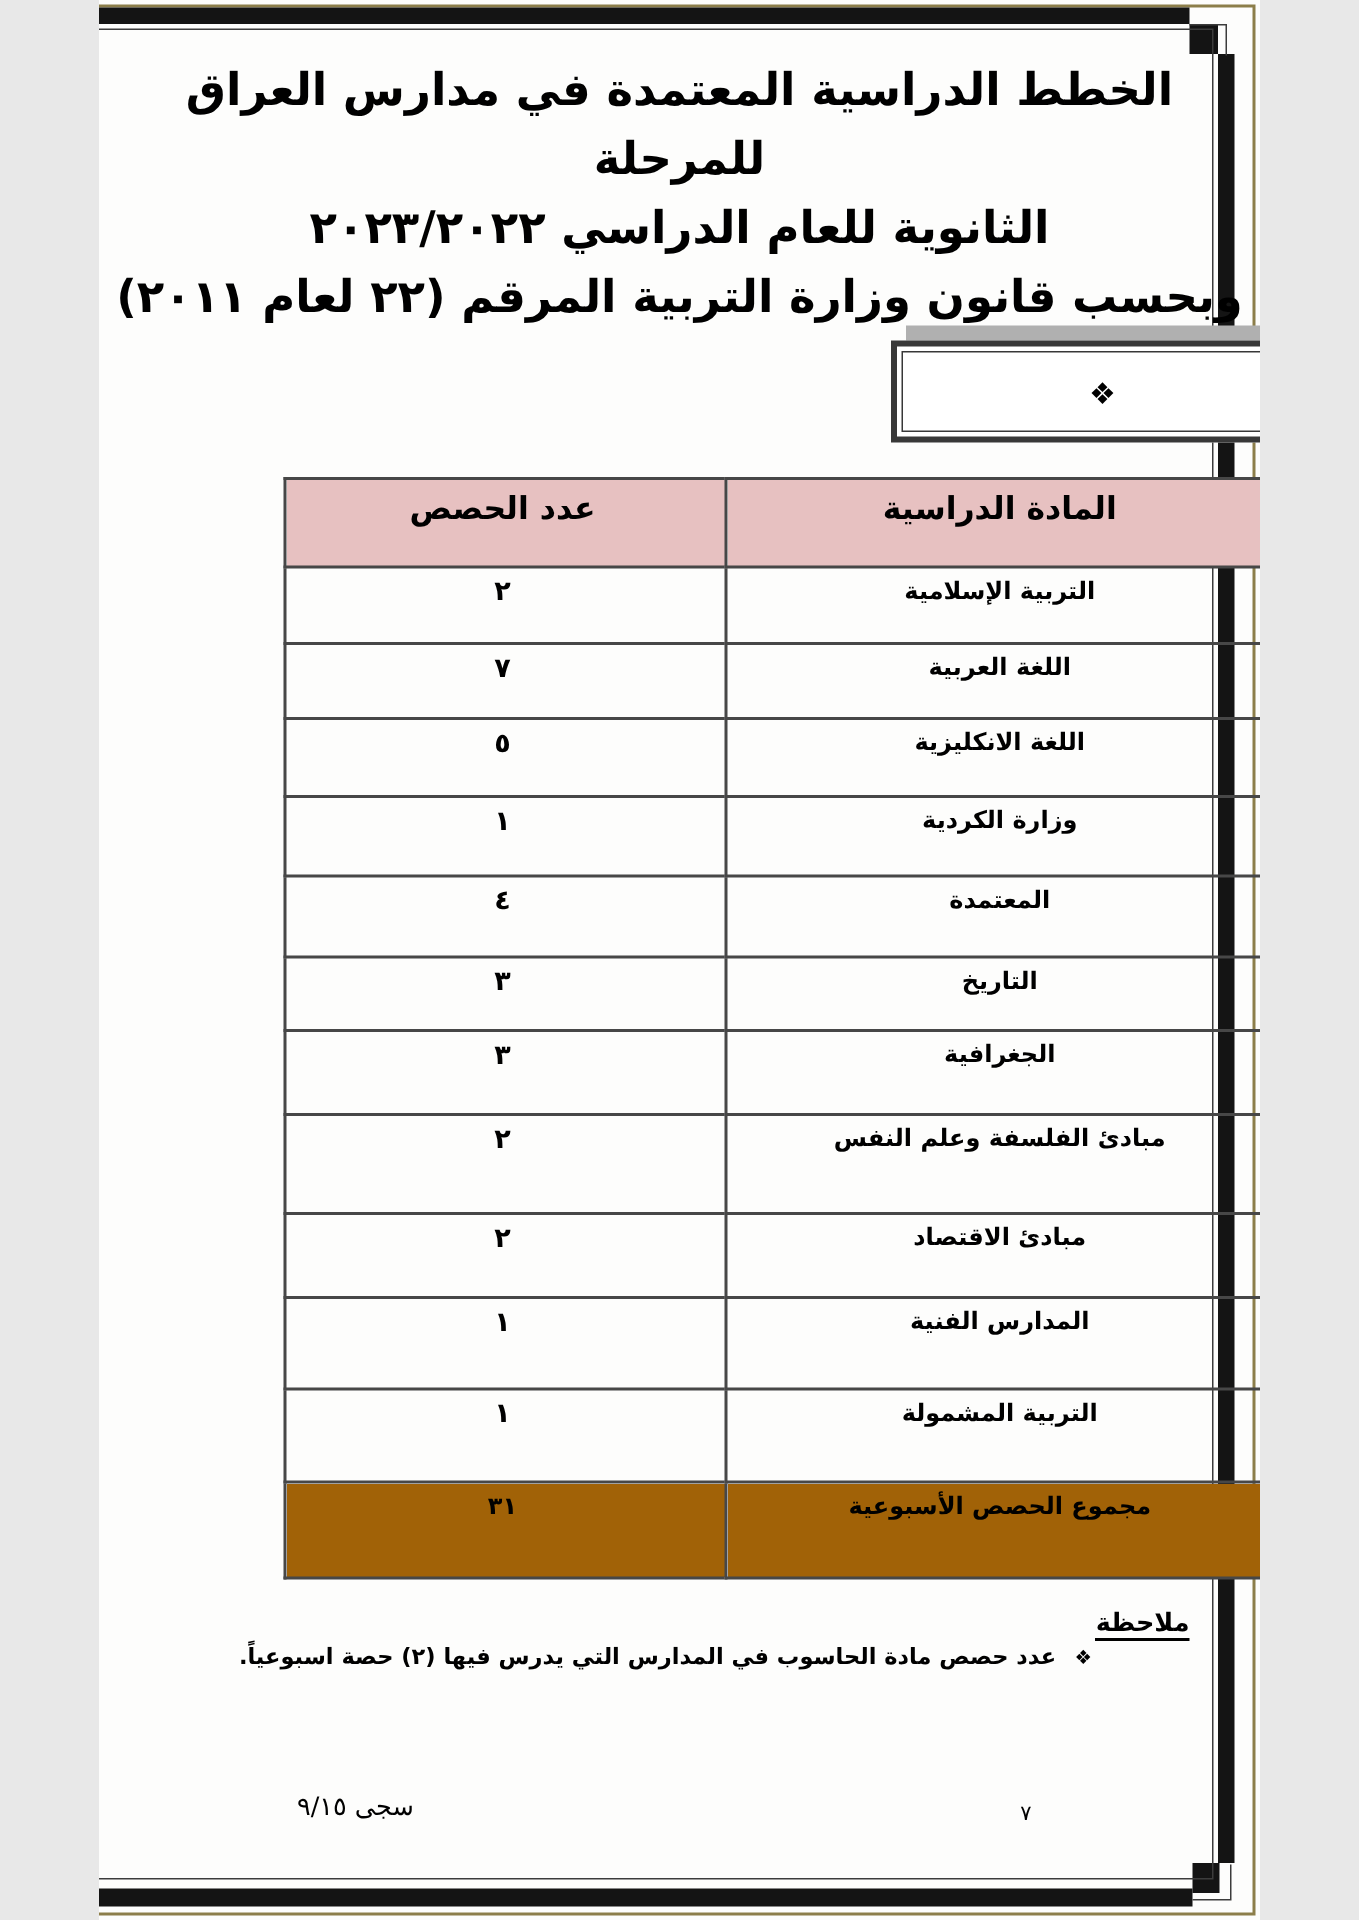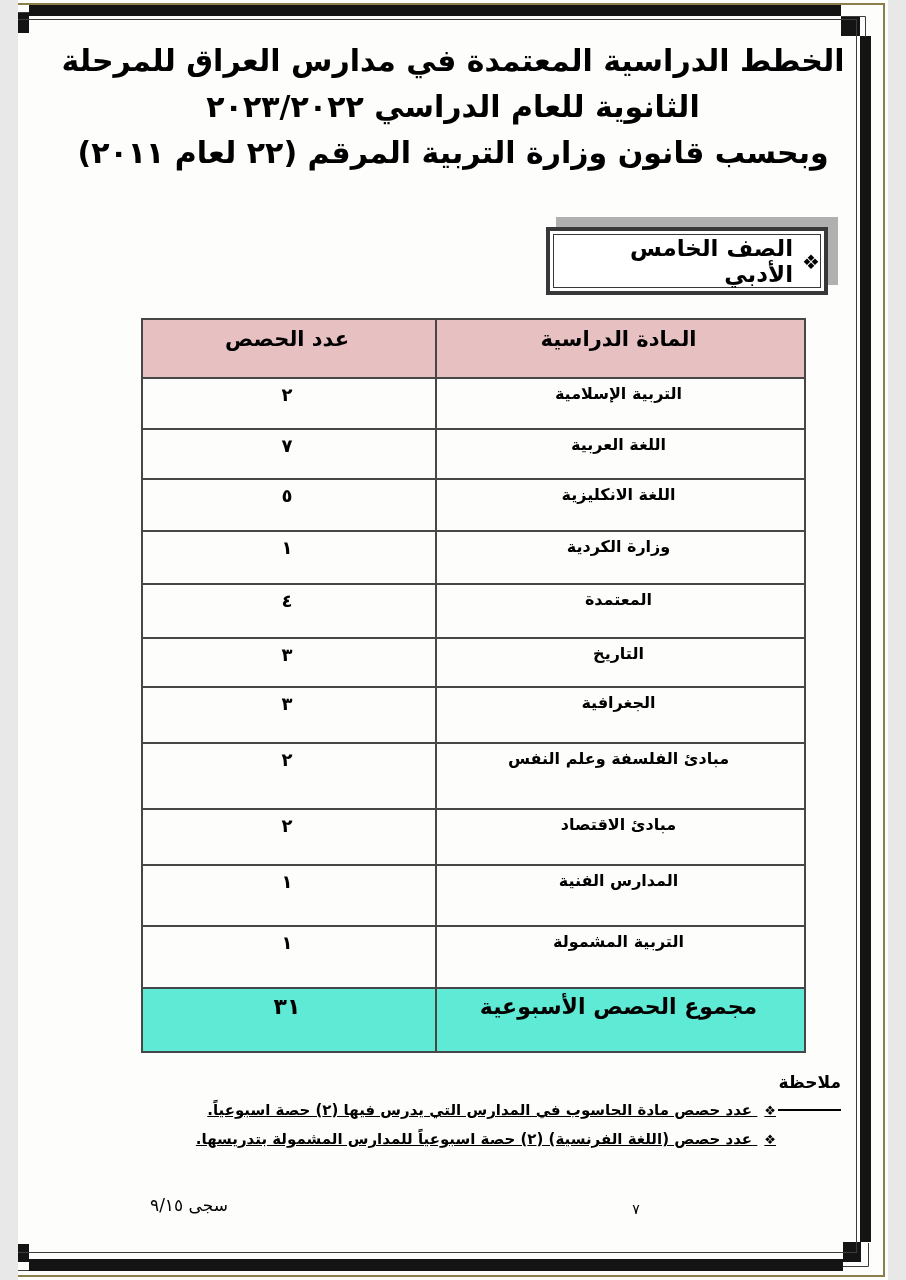--- a/index.html
+++ b/index.html
@@ -1,19 +1,19 @@
 <!DOCTYPE html>
 <html lang="ar"><head>
 <meta charset="utf-8">
 <style>
   html, body { margin: 0; padding: 0; background: #e8e8e8; }
   * { box-sizing: border-box; }
   .page {
     position: relative;
-    width: 870px; height: 1280px;
+    width: 774px; height: 1280px;
     margin: 0 auto;
     background: #fdfdfc;
     overflow: hidden;
     font-family: "DejaVu Sans", sans-serif;
     color: #000;
     direction: rtl;
   }
   .frame-svg { position: absolute; inset: 0; pointer-events: none; }
 
   
@@ -69,45 +69,44 @@
     border: 2px solid #474747;
     vertical-align: top;
     text-align: center;
     padding: 5px 4px 0 0;
     font-weight: bold;
     overflow: hidden;
   }
   .subjects-table th { background: #e7c1c1; font-size: 21px; padding-top: 7px; }
   .subjects-table td.subject-cell { font-size: 16px; }
   .subjects-table td.count-cell { font-size: 18px; }
-  .subjects-table tr.total-row td { background: #5eead4; font-size: 22px; }
+  .subjects-table tr.total-row td { background: #a16207; font-size: 16px; }
 
   
   .notes-title {
     position: absolute;
     right: 47px; top: 1072px;
     font-size: 17px; font-weight: bold;
     border-bottom: 2px solid #000;
-    padding-bottom: 17px;
+    padding-bottom: 0;
     direction: rtl;
   }
   .notes-list {
     position: absolute;
     right: 112px; top: 1096px;
     width: 650px;
     margin: 0; padding: 0;
     list-style: none;
     direction: rtl;
     text-align: right;
   }
   .notes-list li {
     font-size: 15px; font-weight: bold;
-    line-height: 28px;
+    line-height: 16px;
     white-space: nowrap;
-    text-decoration: underline;
   }
   .notes-list .bullet { font-size: 13px; margin-left: 7px; }
 
   
   .footer-signature {
     position: absolute;
     left: 132px; top: 1195px;
     font-size: 17px;
     direction: rtl;
   }
@@ -151,21 +150,20 @@
   <div class="doc-title">
     <div>الخطط الدراسية المعتمدة في مدارس العراق للمرحلة</div>
     <div>الثانوية للعام الدراسي ٢٠٢٣/٢٠٢٢</div>
     <div>وبحسب قانون وزارة التربية المرقم (٢٢ لعام ٢٠١١)</div>
   </div>
 
   <div class="section-shadow"></div>
   <div class="section-box">
     <div class="section-box-inner">
       <span class="bullet">❖</span>
-      <span>الصف الخامس الأدبي</span>
     </div>
   </div>
 
   <table class="subjects-table">
     <colgroup>
       <col style="width:369px">
       <col style="width:294px">
     </colgroup>
     <thead>
       <tr style="height: 59px;">
@@ -227,22 +225,18 @@
       </tr>
     </tbody>
   </table>
 
   <div class="notes-title">ملاحظة</div>
   <ul class="notes-list">
     <li>
       <span class="bullet">❖</span>
       <span>عدد حصص مادة الحاسوب في المدارس التي يدرس فيها (٢) حصة اسبوعياً.</span>
     </li>
-    <li>
-      <span class="bullet">❖</span>
-      <span>عدد حصص (اللغة الفرنسية) (٢) حصة اسبوعياً للمدارس المشمولة بتدريسها.</span>
-    </li>
   </ul>
 
   <div class="footer-signature">سجى ٩/١٥</div>
   <div class="footer-page-number">٧</div>
 
 </div>
 
 </body></html>

